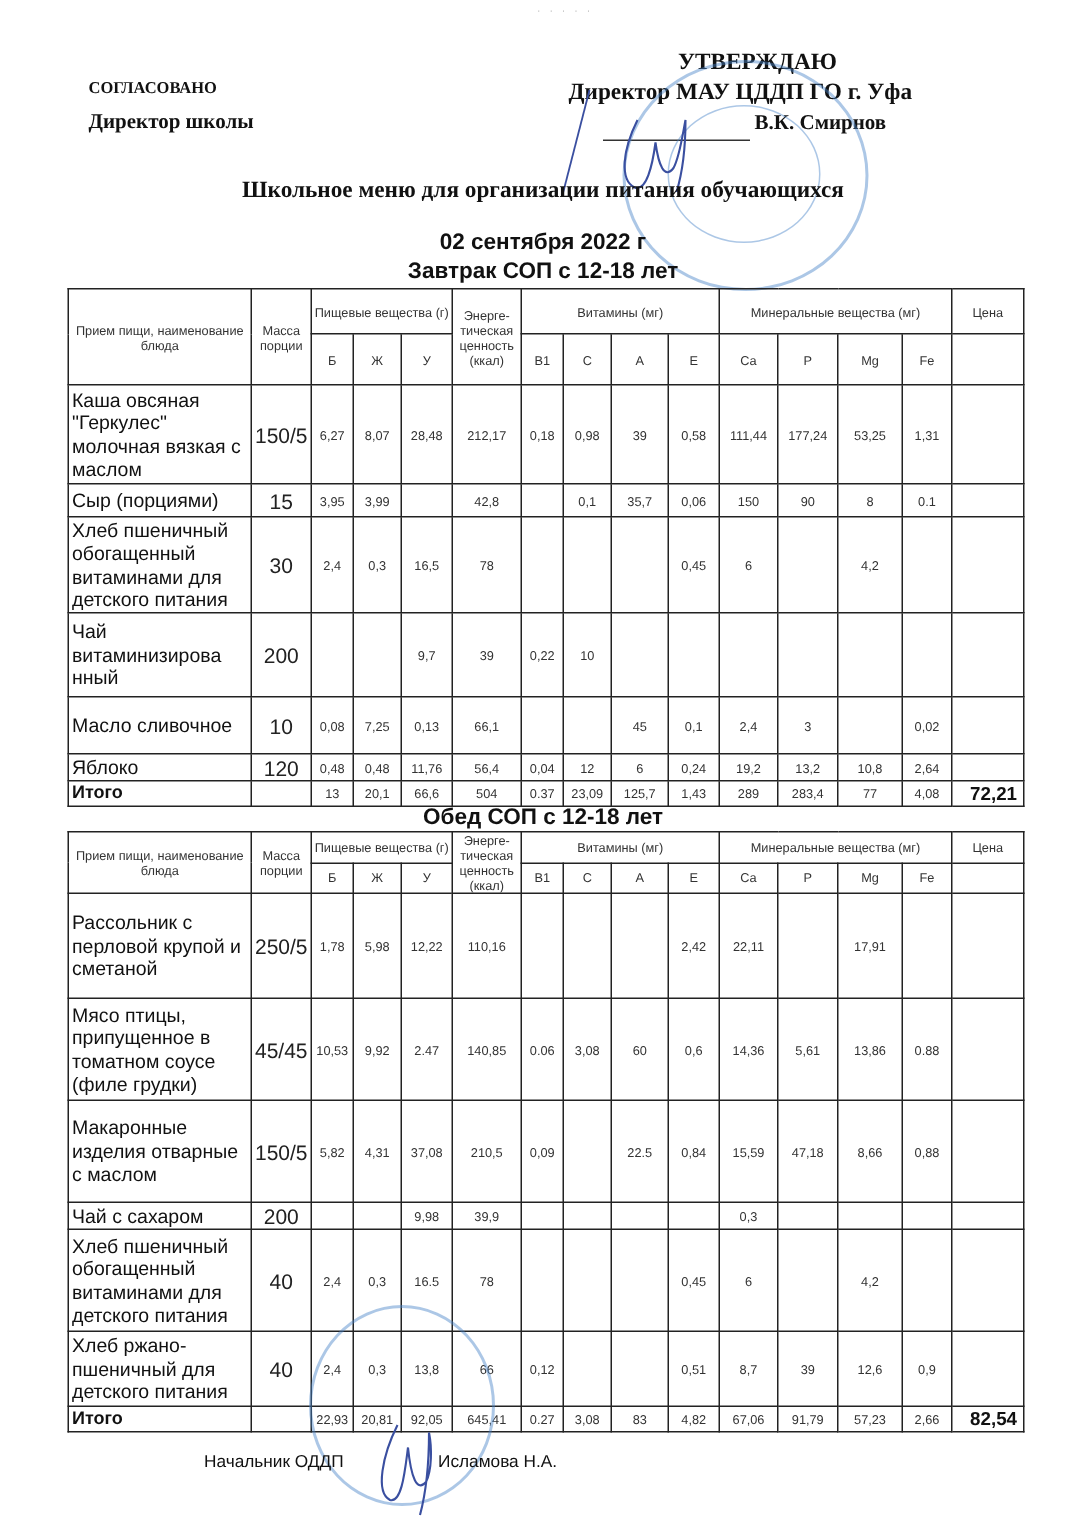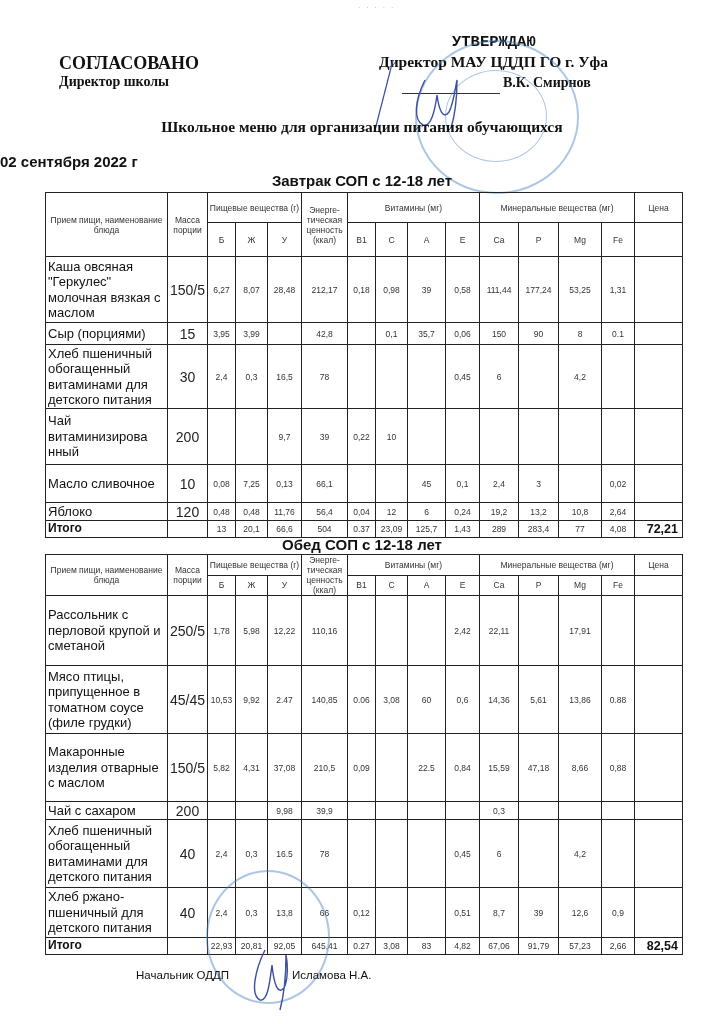--- a/index.html
+++ b/index.html
@@ -1,28 +1,28 @@
 <!DOCTYPE html>
 <html><head>
 <meta charset="utf-8">
 <style>
   html, body { margin: 0; padding: 0; background: #ffffff; }
   body { width: 724px; height: 1024px; position: relative; overflow: hidden; color: #111; }
   .serif { font-family: "Liberation Serif", "DejaVu Serif", serif; }
   .sans { font-family: "Liberation Sans", "DejaVu Sans", sans-serif; }
   .abs { position: absolute; }
   #scan-mark { left: 358px; top: 4px; font-size: 7px; color: #bbb; letter-spacing: 2px; }
-  #agreed { left: 59px; top: 53px; font-size: 18px; font-weight: bold; }
+  #agreed { left: 59px; top: 53px; font-size: 11px; font-weight: bold; }
   #agreed-role { left: 59px; top: 74px; font-size: 14px; font-weight: bold; }
-  #approved { left: 452px; top: 33px; font-size: 15.5px; font-weight: bold; font-family: Liberation Mono, monospace; }
+  #approved { left: 452px; top: 33px; font-size: 15.5px; font-weight: bold; }
   #approved-role { left: 379px; top: 53px; font-size: 15.5px; font-weight: bold; }
   #approved-name { left: 503px; top: 75px; font-size: 14px; font-weight: bold; }
   #sign-line { left: 402px; top: 93px; width: 98px; border-top: 1px solid #333; }
   #doc-title { left: 0; width: 724px; top: 118px; text-align: center; font-size: 15.5px; font-weight: bold; }
-  #doc-date { left: 0; width: 724px; top: 153px; font-size: 15px; font-weight: bold; }
+  #doc-date { left: 0; width: 724px; top: 153px; text-align: center; font-size: 15px; font-weight: bold; }
   .section-title { left: 0; width: 724px; text-align: center; font-size: 15px; font-weight: bold; }
   #breakfast-title { top: 172px; }
   #lunch-title { top: 536px; }
 
   table.menu { position: absolute; left: 45px; border-collapse: collapse; table-layout: fixed; font-family: "Liberation Sans", "DejaVu Sans", sans-serif; }
   table.menu td, table.menu th { border: 1px solid #222; padding: 0; text-align: center; vertical-align: middle; overflow: hidden; }
   table.menu th { font-weight: normal; font-size: 8.5px; color: #333; }
   table.menu td.name { text-align: left; font-size: 13px; line-height: 15.5px; padding-left: 2px; color: #111; }
   table.menu td.mass { font-size: 14px; color: #222; }
   table.menu td.num { font-size: 8.5px; color: #333; }

